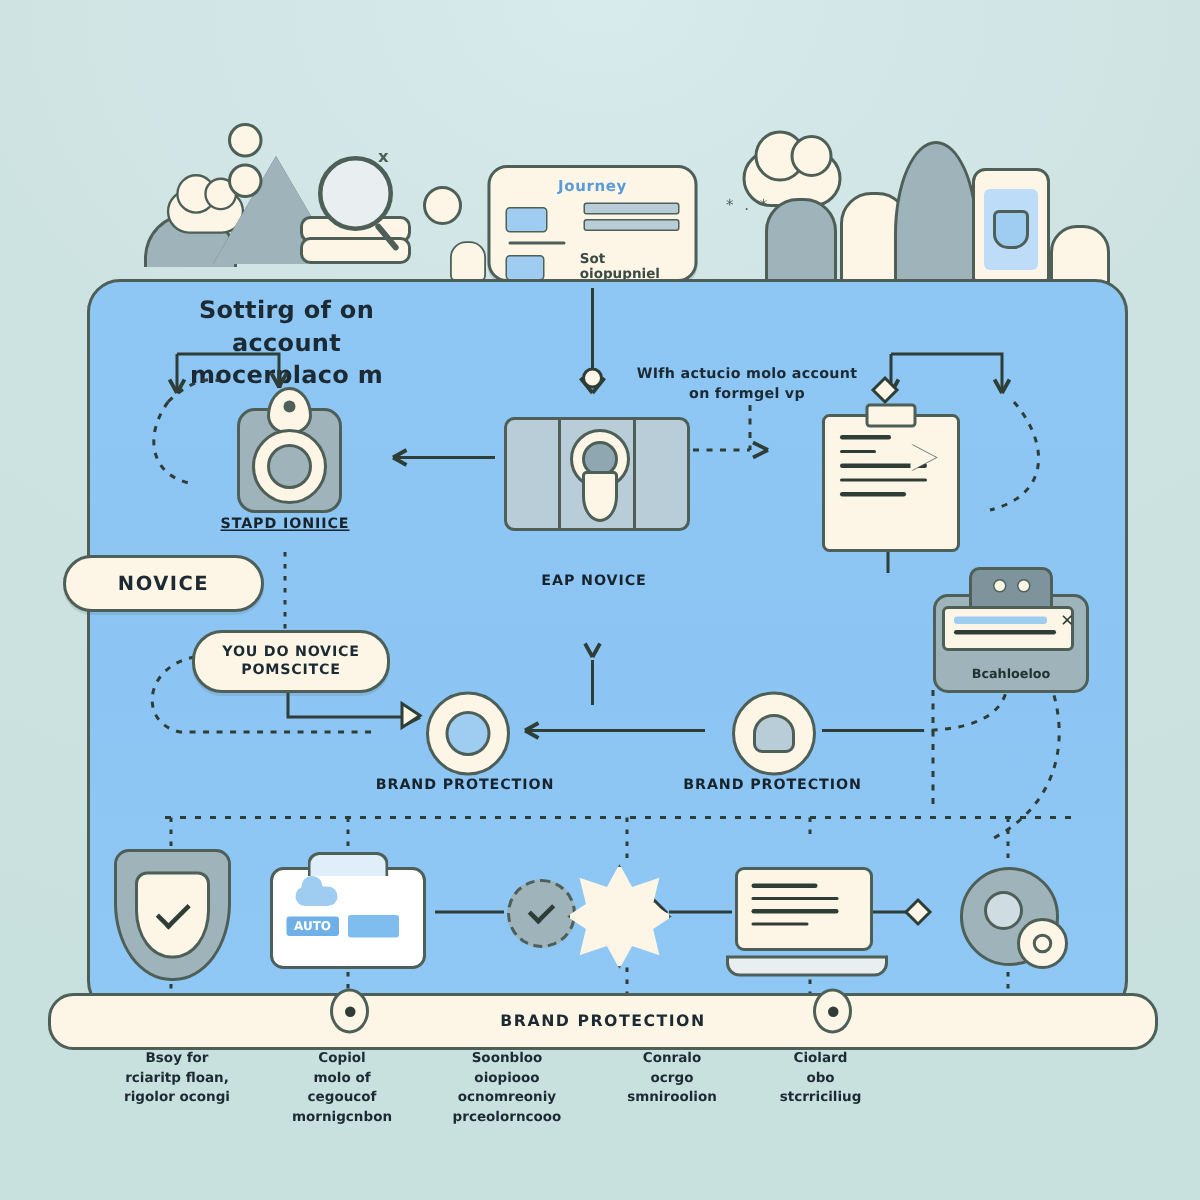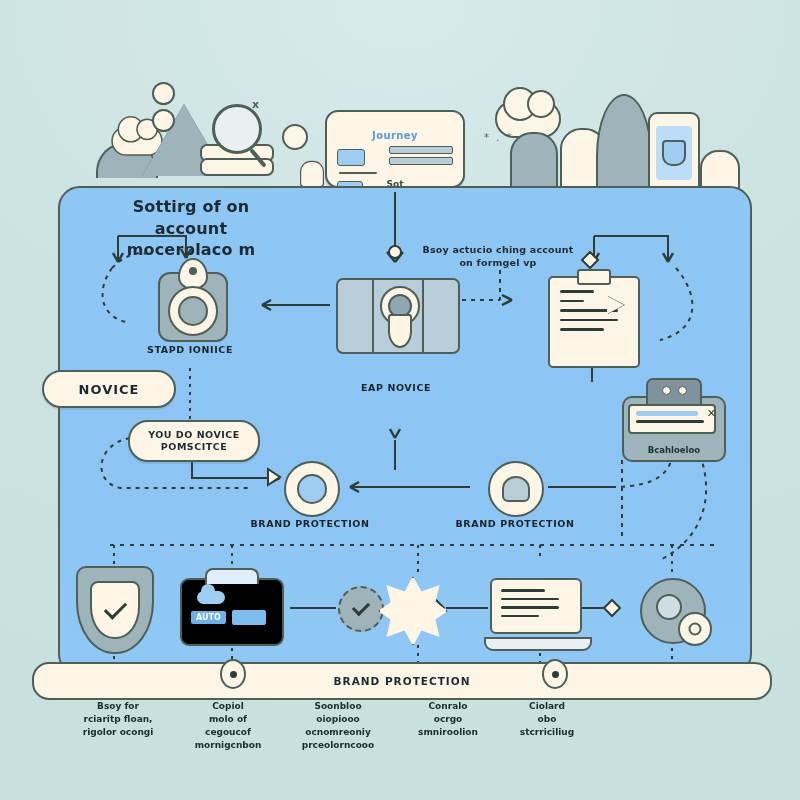--- a/index.html
+++ b/index.html
@@ -81,21 +81,21 @@
   .tinyx{font-size:11px;color:#4d5f57;font-weight:700;}
   .sparkle{color:#4d5f57;font-size:10px;letter-spacing:2px;}
 
   
   .journey-card{
     position:absolute;left:325px;top:110px;width:140px;height:78px;
     background:#fdf6e6;border:2.5px solid #4d5f57;border-radius:13px;
     box-shadow:0 2px 0 rgba(77,95,87,.18);
     padding:7px 10px;box-sizing:border-box;
   }
-  .jc-title{color:#5a9bd8;font-size:10px;font-weight:700;text-align:center;letter-spacing:.4px;margin-top:11px;}
+  .jc-title{color:#5a9bd8;font-size:10px;font-weight:700;text-align:center;letter-spacing:.4px;}
   .jc-row{display:flex;align-items:center;gap:24px;margin-top:5px;}
   .jc-sw{width:26px;height:15px;background:#9fcdf2;border:1.5px solid #4d5f57;border-radius:3px;}
   .jc-bars{flex:1;}
   .jc-bar{height:6px;background:#b9cdd8;border:1.5px solid #4d5f57;border-radius:2px;margin-bottom:3px;}
   .jc-rule{height:2px;background:#4d5f57;width:38px;margin:4px 0 3px 2px;border-radius:1px;}
   .jc-cap{font-size:9px;color:#3b4a44;font-weight:600;}
 
   
   .panel{
     position:absolute;left:58px;top:186px;width:690px;height:486px;
@@ -158,21 +158,21 @@
   }
   .shield-big .in{
     width:46px;height:54px;background:#fdf6e6;border:2.5px solid #4d5f57;
     border-radius:8px 8px 24px 24px/8px 8px 32px 32px;
     display:flex;align-items:center;justify-content:center;
   }
   .chk{width:18px;height:9px;border-left:3px solid #2f3d37;border-bottom:3px solid #2f3d37;
     transform:rotate(-45deg);margin-top:-4px;}
 
   .briefcase{
-    width:104px;height:68px;background:#000000;border:2.5px solid #4d5f57;border-radius:9px;
+    width:104px;height:68px;background:#ffffff;border:2.5px solid #4d5f57;border-radius:9px;
     padding:9px;box-sizing:border-box;
   }
   .briefcase .handle{position:absolute;left:50%;top:-12px;transform:translateX(-50%);
     width:50px;height:14px;border:2.5px solid #4d5f57;border-bottom:none;border-radius:8px 8px 0 0;
     background:#dfeef8;}
   .bc-cloud{width:28px;height:13px;background:#9fcdf2;border-radius:8px;margin:2px 0 6px 6px;position:relative;}
   .bc-cloud:before{content:"";position:absolute;width:14px;height:14px;background:#9fcdf2;
     border-radius:50%;left:4px;top:-7px;}
   .bc-row{display:flex;gap:6px;align-items:center;}
   .bc-tag{background:#6fb0e8;color:#fff;font-size:8px;font-weight:700;padding:2px 5px;border-radius:2px;}
@@ -272,21 +272,21 @@
     <div class="jc-row">
       <div class="jc-sw"></div>
       <div class="jc-cap">Sot oiopupniel</div>
     </div>
   </div>
 
   <div class="panel"></div>
 
   <div class="cap" style="left:96px;top:196px;width:190px;white-space:pre-line;">Sottirg of on account
 mocerplaco m</div>
-  <div class="cap" style="left:418px;top:244px;width:160px;white-space:pre-line;font-size:9.5px;">Bsoy actucio ching account
+  <div class="cap" style="left:418px;top:244px;width:160px;white-space:pre-line;font-size:9.5px;">WIfh actucio molo account
 on formgel vp</div>
 
   <svg class="wires" viewBox="0 0 800 800">
     <g fill="none" stroke="#2f3d37" stroke-width="2">
 
       <path d="M118 236 L118 262"></path>
       <path d="M118 236 L186 236 L186 258"></path>
       <path d="M186 258 l-5 -9 M186 258 l5 -9" stroke-width="2.5"></path>
       <path d="M118 262 l-5 -9 M118 262 l5 -9" stroke-width="2.5"></path>
 
@@ -364,21 +364,21 @@
       <path d="M672 648 L672 662" stroke-dasharray="3 5"></path>
     </g>
   </svg>
 
   <div class="icon sq-icon" style="left:158px;top:272px;">
     <div class="pin"></div>
     <div class="ring" style="width:46px;height:46px;position:absolute;left:8px;top:12px;">
       <div class="inner" style="width:26px;height:26px;background:#9fb3bb;"></div>
     </div>
   </div>
-  <div class="nlabel" style="left:130px;top:344px;width:120px;">STAPD IONIICE</div>
+  <div class="nlabel" style="left:130px;top:344px;width:120px;text-decoration:underline;">STAPD IONIICE</div>
 
   <div class="icon" style="left:336px;top:278px;width:120px;height:72px;background:#b9cdd8;border:2.5px solid #4d5f57;border-radius:7px;">
     <div style="position:absolute;left:34px;top:0;bottom:0;width:2px;background:#4d5f57;"></div>
     <div style="position:absolute;right:34px;top:0;bottom:0;width:2px;background:#4d5f57;"></div>
     <div class="ring" style="width:36px;height:36px;position:absolute;left:42px;top:6px;">
       <div class="inner" style="width:20px;height:20px;background:#8fa7b0;"></div>
     </div>
     <div style="position:absolute;left:50px;top:34px;width:20px;height:30px;background:#fdf6e6;border:2.5px solid #4d5f57;border-radius:3px 3px 50% 50%;"></div>
   </div>
   <div class="nlabel" style="left:336px;top:382px;width:120px;">EAP NOVICE</div>

